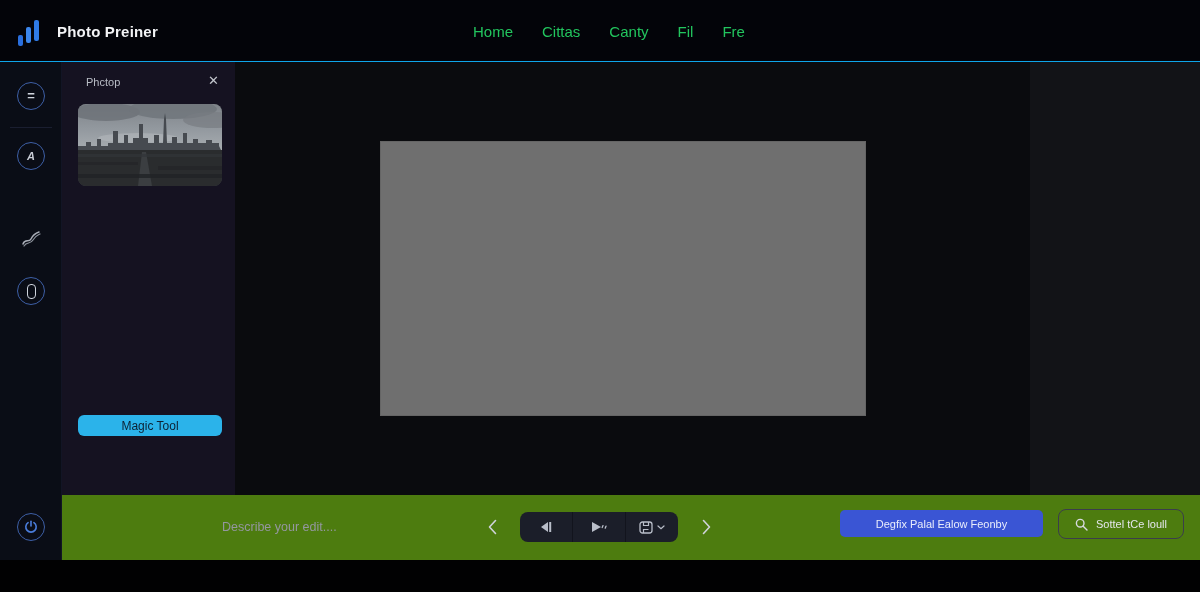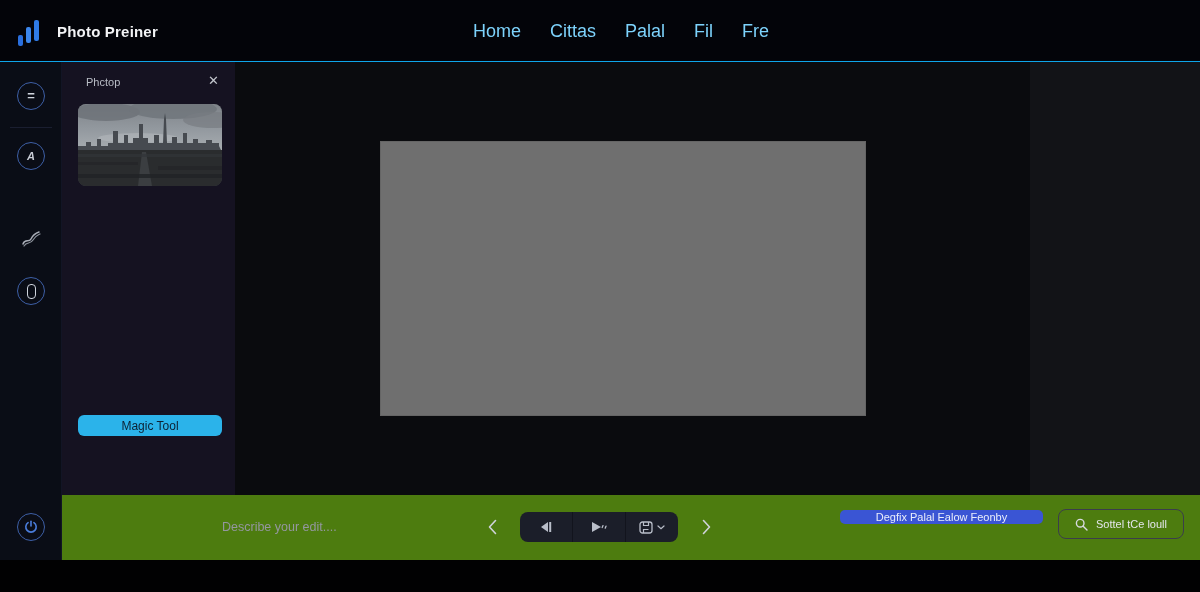--- a/index.html
+++ b/index.html
@@ -11,21 +11,21 @@
   .topbar { position:absolute; left:0; top:0; width:1200px; height:62px;
     background:#030409; border-bottom:1px solid #0ea5e9; }
   .brand { position:absolute; left:18px; top:0; height:62px; display:flex; align-items:center; gap:11px; }
   .logo { display:flex; align-items:flex-end; gap:3px; height:26px; width:28px; }
   .logo i { display:block; width:5px; border-radius:2px; background:#2f7be6; }
   .logo i:nth-child(1){ height:11px; transform:translateY(2px); background:#2a6fdd; }
   .logo i:nth-child(2){ height:16px; transform:translateY(-1px); background:#3b86ec; }
   .logo i:nth-child(3){ height:21px; transform:translateY(-3px); background:#2f7be6; }
   .brand-name { color:#f2f3f5; font-size:15px; font-weight:700; letter-spacing:.2px; }
   .main-nav { position:absolute; left:473px; top:0; height:62px; display:flex; align-items:center; gap:29px; }
-  .main-nav a { color:#7dd3fc; font-size:18px; text-decoration:none; cursor:pointer; }
+  .main-nav a { color:#22c55e; font-size:15px; text-decoration:none; cursor:pointer; }
   .header-right { position:absolute; right:22px; top:0; height:62px; display:flex; align-items:center; gap:22px; }
   .header-right a { color:#ccd0d6; font-size:12px; text-decoration:none; cursor:pointer; }
   .dropdown-btn { display:flex; align-items:center; gap:8px; height:24px; padding:0 12px;
     background:transparent; border:1px solid #4a4e59; border-radius:12px; color:#dde0e6;
     font-size:10.5px; font-family:inherit; cursor:pointer; }
 
   
   .rail { position:absolute; left:0; top:62px; width:62px; height:498px; background:#0a0d16;
     border-right:1px solid #121525; }
   .rail-divider { position:absolute; left:10px; width:42px; height:1px; background:#1a1e30; }
@@ -62,21 +62,21 @@
     font-family:inherit; }
   .prompt-input::placeholder { color:#9497a0; opacity:1; }
   .nav-chevron { position:absolute; top:18px; width:24px; height:28px; display:flex;
     align-items:center; justify-content:center; cursor:pointer; background:none; border:none; }
   .chev-left { left:418px; } .chev-right { left:632px; }
   .ctrl-group { position:absolute; left:458px; top:17px; width:158px; height:30px;
     background:#1b1e29; border-radius:8px; display:flex; align-items:stretch; }
   .ctrl-seg { flex:1; display:flex; align-items:center; justify-content:center; gap:4px;
     background:none; border:none; cursor:pointer; }
   .ctrl-seg + .ctrl-seg { border-left:1px solid #12141d; }
-  .primary-btn { position:absolute; left:778px; top:15px; width:203px; height:14px;
+  .primary-btn { position:absolute; left:778px; top:15px; width:203px; height:27px;
     background:#3a55d4; border:none; border-radius:5px; color:#e9edfb; font-size:11px;
     font-family:inherit; cursor:pointer; }
   .search-btn { position:absolute; left:996px; top:14px; width:126px; height:30px;
     background:transparent; border:1px solid #3b3e4b; border-radius:8px; color:#e4e6ec;
     font-size:11px; font-family:inherit; cursor:pointer; display:flex; align-items:center;
     justify-content:center; gap:8px; }
 
   .footer-strip { position:absolute; left:0; top:560px; width:1200px; height:32px; background:#010102; }
 </style>
 </head>
@@ -89,21 +89,21 @@
       <span class="logo">
           <i></i>
           <i></i>
           <i></i>
         </span>
       <span class="brand-name">Photo Preiner</span>
     </div>
     <nav class="main-nav">
       <a>Home</a>
       <a>Cittas</a>
-      <a>Palal</a>
+      <a>Canty</a>
       <a>Fil</a>
       <a>Fre</a>
     </nav>
   </header>
 
   <aside class="rail">
     <div class="rail-icon ring" style="top:20px">
       <span class="glyph-eq">=</span>
     </div>
     <div class="rail-divider" style="top:65px"></div>

